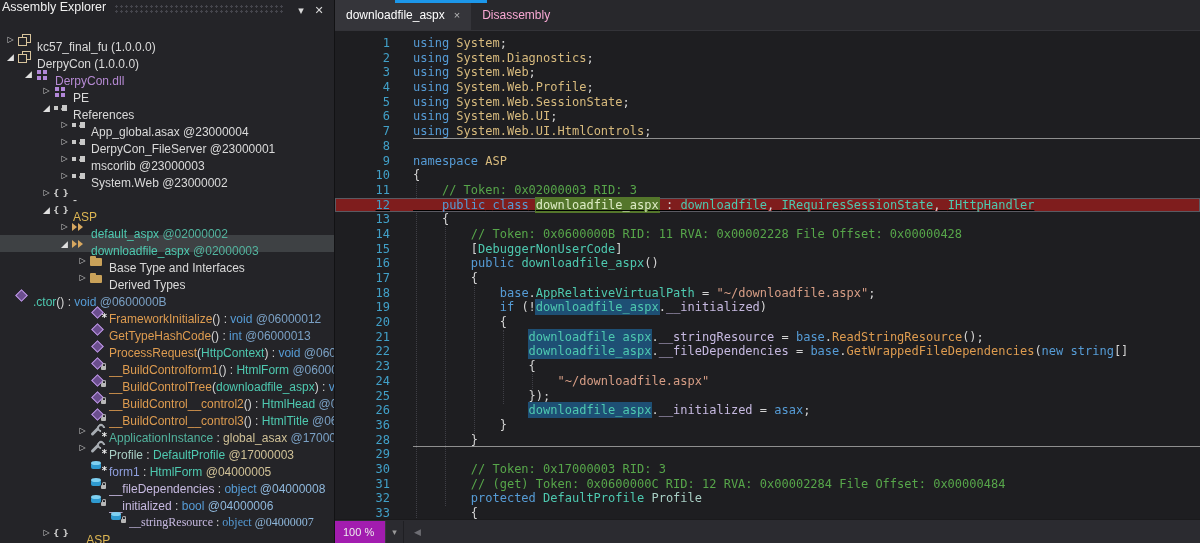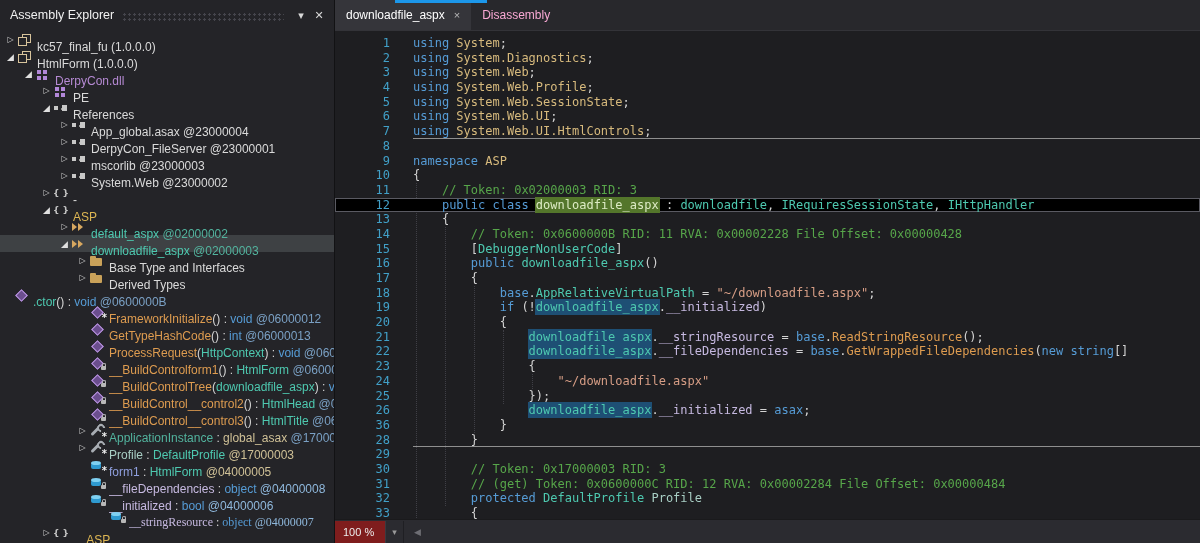--- a/index.html
+++ b/index.html
@@ -10,21 +10,21 @@
   .c-cm{color:var(--cm)} .c-st{color:var(--st)} .c-pl{color:var(--pl)} .c-gr{color:var(--gr)}
   .c-yl{color:var(--yl)} .c-vi{color:var(--vi)} .c-fl{color:var(--fl)} .c-pt{color:var(--pt)}
   .c-dt{color:var(--dt)} .c-kh{color:var(--kh)} .c-tk{color:var(--tk)} .c-tk2{color:var(--tk2)}
   .c-pw{color:var(--pw)}
   .hl-def{background:var(--defbg);box-shadow:0 0 0 1px var(--defbg);color:var(--deffg)!important;}
   .hl-ref{background:var(--refbg);box-shadow:0 0 0 1px var(--refbg);}
 
   
   .explorer{position:absolute;left:0;top:0;width:334px;height:543px;background:#242428;
             border-right:1px solid #121214;}
-  .exp-header{height:30px;display:flex;align-items:center;padding:0 6px 0 10px;}
+  .exp-header{height:30px;display:flex;align-items:flex-start;padding:0 6px 0 2px;}
   .exp-title{font-size:12.5px;color:#F0F0F0;white-space:nowrap;}
   .exp-grip{flex:1;height:11px;margin:4px 8px 0 8px;
             background-image:radial-gradient(#45454C 1px, transparent 1.2px);
             background-size:5px 5px;}
   .exp-btn{width:18px;height:20px;line-height:20px;text-align:center;color:#D8D8D8;
            font-size:11px;cursor:default;}
   .tree{position:absolute;top:31px;left:0;right:0;bottom:0;overflow:hidden;
         font-size:12px;color:#D8D8D8;}
   .trow{height:17px;display:flex;align-items:center;white-space:nowrap;}
   .trow.selected{background:var(--selbg);}
@@ -66,31 +66,31 @@
   .editor{position:absolute;left:335px;top:0;right:0;bottom:0;}
   .accent-bar{position:absolute;left:60px;top:0;width:92px;height:3px;background:var(--accent);z-index:5;}
   .tabbar{height:30px;background:#28282C;display:flex;align-items:stretch;
           border-bottom:1px solid #333338;}
   .tab{display:flex;align-items:center;padding:0 11px;font-size:12px;color:#f9a8d4;cursor:default;}
   .tab.active{background:#35353A;color:#FFFFFF;}
   .tab-close{margin-left:9px;color:#B8B8B8;font-size:11px;}
   .code-area{position:absolute;top:31px;left:0;right:0;bottom:23px;background:#1E1E21;
              overflow:hidden;font:12px/14.7px "DejaVu Sans Mono",monospace;padding-top:5px;}
   .cl{height:14.7px;display:flex;position:relative;white-space:pre;}
-  .cl.current{outline:1px solid #5A5A62;outline-offset:-1px;background:#000000;}
+  .cl.current{outline:1px solid #5A5A62;outline-offset:-1px;background:#7f1d1d;text-decoration:underline;}
   .cl.sep::after{content:"";position:absolute;left:78px;right:0;bottom:0;height:1px;background:#8F8F8F;}
   .lnum{width:55px;flex:none;text-align:right;color:var(--ln);}
   .ctext{margin-left:23px;z-index:1;}
   .iguide{position:absolute;width:0;border-left:1px dotted #3F3F46;z-index:0;}
 
   
   .statusbar{position:absolute;left:0;right:0;bottom:0;height:23px;background:#2B2B30;
              border-top:1px solid #1A1A1C;display:flex;align-items:center;}
   .zoombox{width:42px;height:22px;line-height:22px;padding-left:8px;color:#ECECEC;
-           font-size:11px;background:#7f1d1d;border-right:1px solid #3A3A40;}
+           font-size:11px;background:#a21caf;border-right:1px solid #3A3A40;}
   .zoomdrop{width:17px;height:22px;line-height:22px;text-align:center;color:#9A9A9A;
             font-size:9px;border-right:1px solid #1F1F23;font-family:"DejaVu Sans",sans-serif;}
   .hscroll{flex:1;height:100%;display:flex;align-items:center;}
   .scroll-arrow{margin-left:10px;color:#6E6E74;font-size:9px;font-family:"DejaVu Sans",sans-serif;}
 </style>
 </head>
 <body>
 
 <div class="explorer">
   <div class="exp-header">
@@ -101,21 +101,21 @@
   </div>
   <div class="tree">
       <div class="trow" style="padding-left: 4px;">
         <span class="arrow">▷</span>
         <span class="ico ico-assembly"></span>
         <span class="tlabel"><span class="c-gr">kc57_final_fu (1.0.0.0)</span></span>
       </div>
       <div class="trow" style="padding-left: 4px;">
         <span class="arrow exp">◢</span>
         <span class="ico ico-assembly"></span>
-        <span class="tlabel"><span class="c-gr">HtmlForm (1.0.0.0)</span></span>
+        <span class="tlabel"><span class="c-gr">DerpyCon (1.0.0.0)</span></span>
       </div>
       <div class="trow" style="padding-left: 22px;">
         <span class="arrow exp">◢</span>
         <span class="ico ico-module"></span>
         <span class="tlabel"><span class="c-vi">DerpyCon.dll</span></span>
       </div>
       <div class="trow" style="padding-left: 40px;">
         <span class="arrow">▷</span>
         <span class="ico ico-pe"></span>
         <span class="tlabel"><span class="c-gr">PE</span></span>

